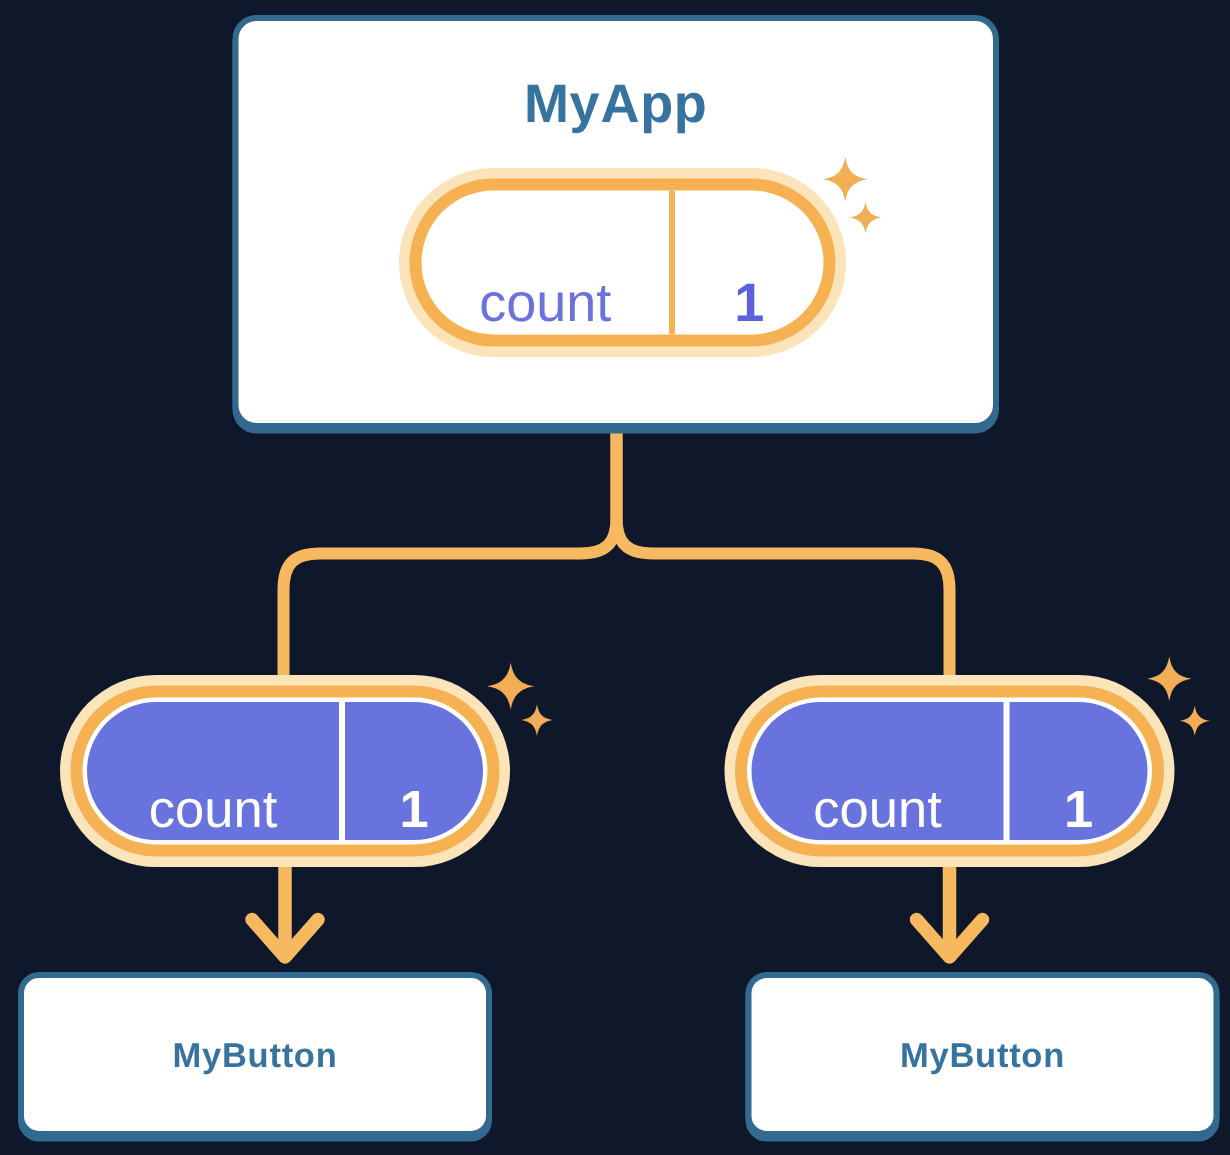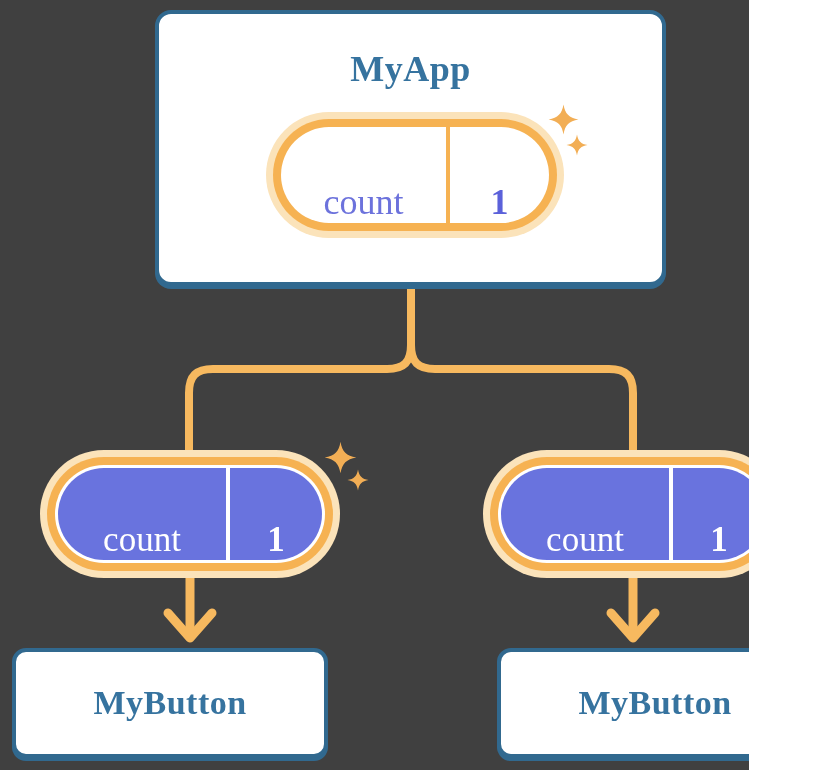--- a/index.html
+++ b/index.html
@@ -3,25 +3,24 @@
 <meta charset="utf-8">
 <style>
   html, body {
     margin: 0;
     padding: 0;
     background: #ffffff;
     font-family: "Liberation Sans", sans-serif;
   }
   .canvas {
     position: relative;
-    width: 749px;
+    width: 820px;
     height: 770px;
-    background: #404040;
+    background: #0f172a;
     overflow: hidden;
-    font-family: Liberation Serif, serif;
   }
 
   
   .card {
     position: absolute;
     box-sizing: border-box;
     background: #ffffff;
     border: 4px solid #31698F;
     border-radius: 16px;
     box-shadow: 0 3px 0 0 #31698F;
@@ -35,21 +34,21 @@
     color: #36739F;
     font-weight: 700;
     font-size: 36px;
     letter-spacing: 0.5px;
     text-align: center;
   }
   .root-title {
     position: absolute;
     left: 0; right: 0; top: 34px;
   }
-  .child-title { font-size: 34px; }
+  .child-title { font-size: 23px; }
 
   
   .pill {
     position: absolute;
     box-sizing: border-box;
     border-radius: 999px;
     background: #FBE3BA;   
     padding: 7px;
   }
   .pill-ring {

